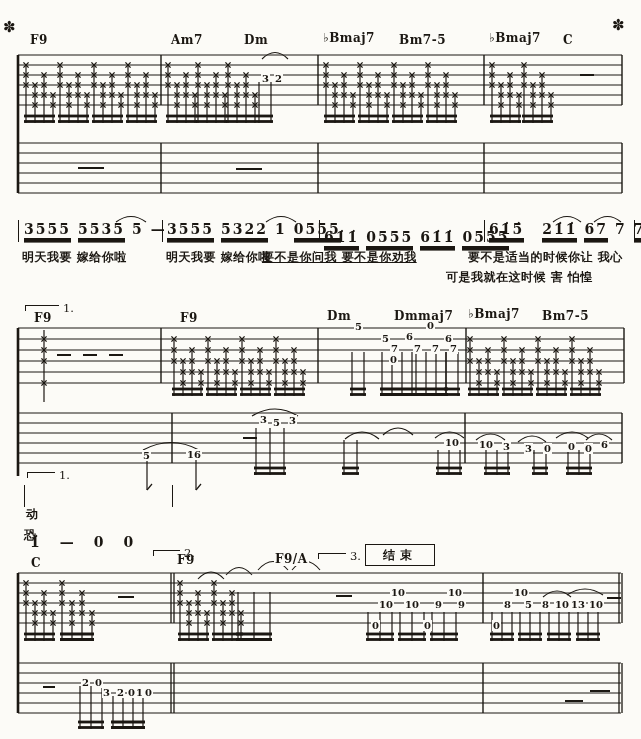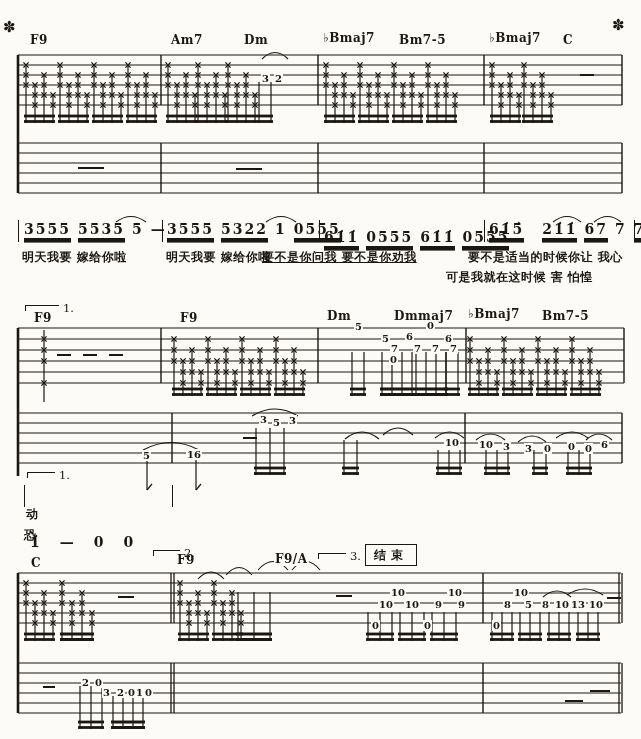--- a/index.html
+++ b/index.html
@@ -14,21 +14,21 @@
   .fret { font:700 10px "DejaVu Serif", serif; background:#fcfbf7; padding:0 1px; }
   .lyr  { font:700 12px "DejaVu Sans", sans-serif; letter-spacing:.5px; }
   .tok  { display:inline-block; margin-right:7px; font:700 14px "DejaVu Serif", serif;
           letter-spacing:2px; padding-bottom:1px; }
   .u2   { box-shadow:0 2.2px 0 #1b1712, 0 4.6px 0 #1b1712; }
   .dash { position:absolute; height:2.2px; background:#1b1712; }
   .nbar { position:absolute; width:1.4px; background:#1b1712; }
   .volta{ position:absolute; border-top:1.4px solid #1b1712; border-left:1.4px solid #1b1712; height:6px; }
   .vlab { font:400 11.5px "DejaVu Serif", serif; }
   .endbox{ border:1.7px solid #1b1712; font:700 12px "DejaVu Sans", sans-serif;
-           padding:2px 8px 1px; letter-spacing:5px; background:#fcfbf7; }
+           padding:2px 17px 1px; letter-spacing:5px; background:#fcfbf7; }
   .flower{ font-size:15px; }
 </style>
 </head>
 <body>
 
 <div id="page">
   <svg id="gfx" width="641" height="739" style="position:absolute;left:0;top:0">
       <line x1="18" y1="55" x2="622" y2="55" stroke="#1b1712" stroke-width="1"></line>
       <line x1="18" y1="65" x2="622" y2="65" stroke="#1b1712" stroke-width="1"></line>
       <line x1="18" y1="75" x2="622" y2="75" stroke="#1b1712" stroke-width="1"></line>

